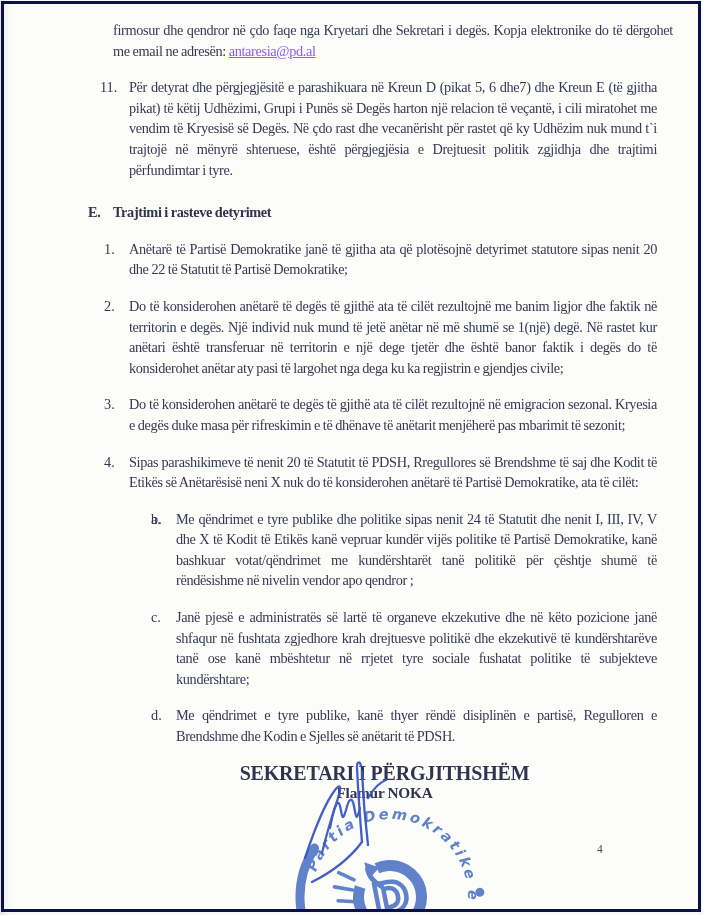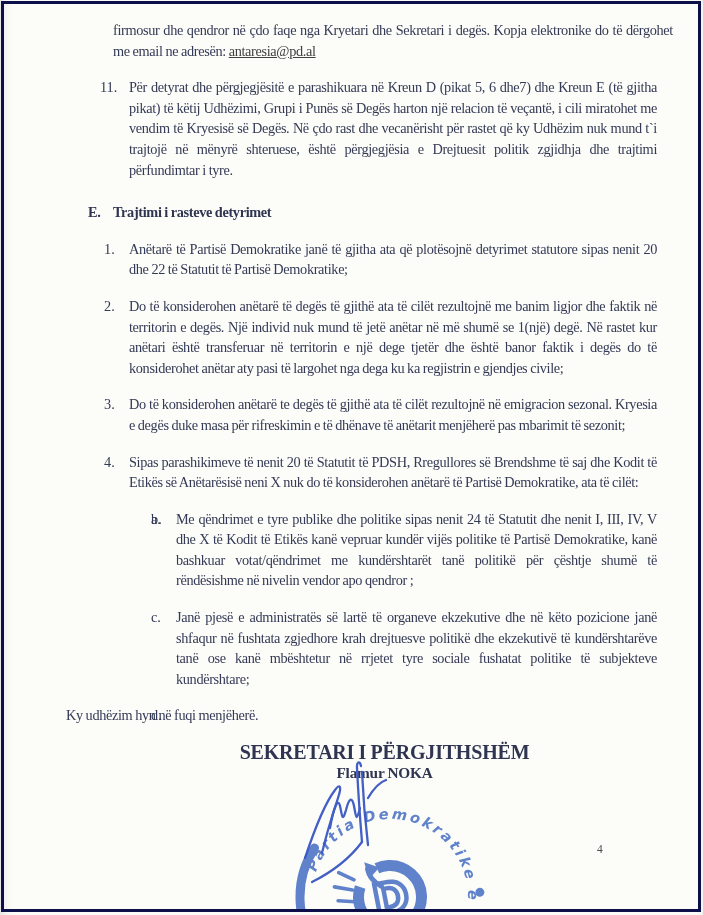--- a/index.html
+++ b/index.html
@@ -21,21 +21,21 @@
     position:relative;
     padding:20px 30px 0 88px;
     font-size:14.3px;
     line-height:20.6px;
     letter-spacing:-0.35px;
     word-spacing:-0.4px;
     z-index:1;
   }
   .para { margin:0; text-align:justify; }
   .cont { margin-left:25px; }
-  .email { color:#404040; text-decoration:underline; }
+  .email { color:#8b5cf6; text-decoration:underline; }
   .li { position:relative; padding-left:25px; margin:16px; text-align:justify; }
   .li .marker { position:absolute; left:0; top:0; letter-spacing:0; }
   .li.wide .marker { left:-4px; }
   .heading { position:relative; padding-left:25px; font-weight:bold; margin:22px 0 10px 0; color:#2f3551; }
   .heading .marker { position:absolute; left:0; top:0; }
   .sublist { margin-left:47px; }
   .closing { margin:15px 0 0 -22px; text-align:left; }
   .sig { margin-top:16px; text-align:center; font-weight:bold; transform:translateX(4px); color:#2f3551; }
   .sig-title { font-size:20px; letter-spacing:-0.2px; }
   .sig-name  { font-size:15.3px; letter-spacing:-0.2px; }
@@ -92,25 +92,24 @@
       <div class="li">
         <span class="marker">a.</span>
       </div>
       <div class="li">
         <span class="marker">b.</span><span>Me qëndrimet e tyre publike dhe politike sipas nenit 24 të Statutit dhe nenit I, III, IV, V dhe X të Kodit të Etikës kanë vepruar kundër vijës politike të Partisë Demokratike, kanë bashkuar votat/qëndrimet me kundërshtarët tanë politikë për çështje shumë të rëndësishme në nivelin vendor apo qendror ;</span>
       </div>
       <div class="li">
         <span class="marker">c.</span><span>Janë pjesë e administratës së lartë të organeve ekzekutive dhe në këto pozicione janë shfaqur në fushtata zgjedhore krah drejtuesve politikë dhe ekzekutivë të kundërshtarëve tanë ose kanë mbështetur në rrjetet tyre sociale fushatat politike të subjekteve kundërshtare;</span>
       </div>
       <div class="li">
-        <span class="marker">d.</span>
+        <span class="marker">d.</span><span>Me qëndrimet e tyre publike, kanë thyer rëndë disiplinën e partisë, Regulloren e Brendshme dhe Kodin e Sjelles së anëtarit të PDSH.</span>
       </div>
     </div>
 
-    <p class="para closing">Ky udhëzim hyn në fuqi menjëherë.</p>
 
     <div class="sig">
       <div class="sig-title">SEKRETARI I PËRGJITHSHËM</div>
       <div class="sig-name">Flamur NOKA</div>
     </div>
 
   </div>
 
   <svg class="stampwrap" viewBox="0 0 240 153" aria-hidden="true">
     <defs>

